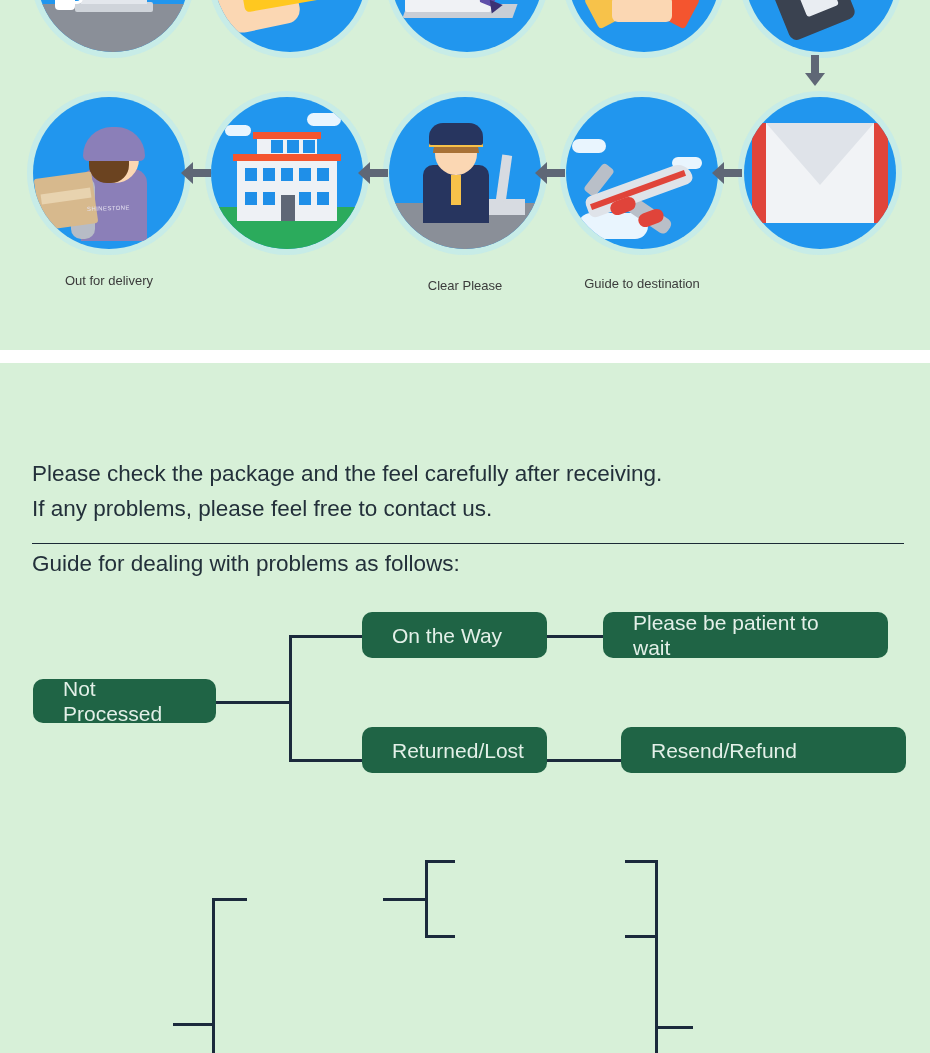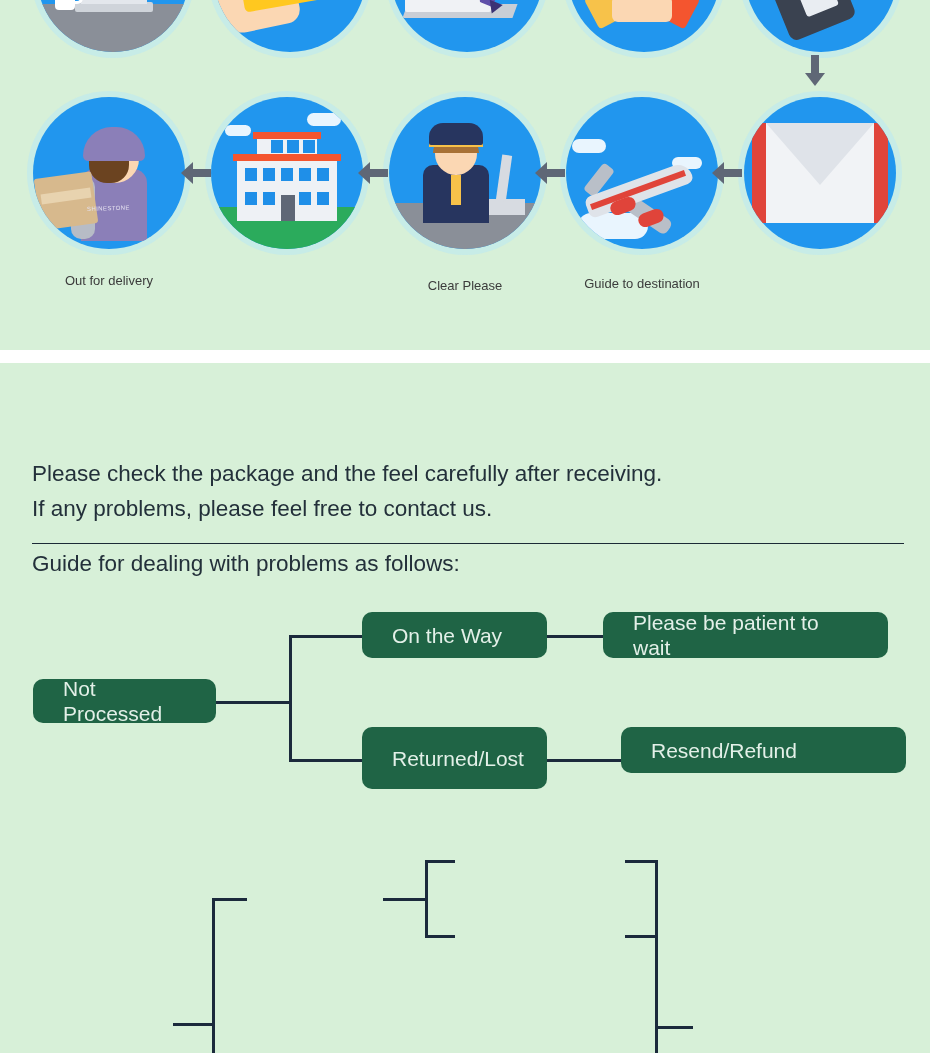--- a/index.html
+++ b/index.html
@@ -320,21 +320,21 @@
       <div class="conn h" style="left:216px; top:338px; width:76px;"></div>
       <div class="conn v" style="left:289px; top:272px; height:127px;"></div>
       <div class="conn h" style="left:289px; top:272px; width:75px;"></div>
       <div class="conn h" style="left:289px; top:396px; width:75px;"></div>
       <div class="conn h" style="left:546px; top:272px; width:76px;"></div>
       <div class="conn h" style="left:546px; top:396px; width:76px;"></div>
 
       <div class="fbox" style="left:33px; top:316px; width:183px; height:44px;">Not Processed</div>
       <div class="fbox" style="left:362px; top:249px; width:185px; height:46px;">On the Way</div>
       <div class="fbox" style="left:603px; top:249px; width:285px; height:46px;">Please be patient to wait</div>
-      <div class="fbox" style="left:362px; top:364px; width:185px; height:62px;">Returned/Lost</div>
+      <div class="fbox" style="left:362px; top:364px; width:185px; height:46px;">Returned/Lost</div>
       <div class="fbox" style="left:621px; top:364px; width:285px; height:46px;">Resend/Refund</div>
     </div>
 
     <div>
 
       <div class="conn h" style="left:173px; top:660px; width:42px;"></div>
       <div class="conn v" style="left:212px; top:535px; height:155px;"></div>
       <div class="conn h" style="left:212px; top:535px; width:35px;"></div>
 
       <div class="conn h" style="left:383px; top:535px; width:45px;"></div>

